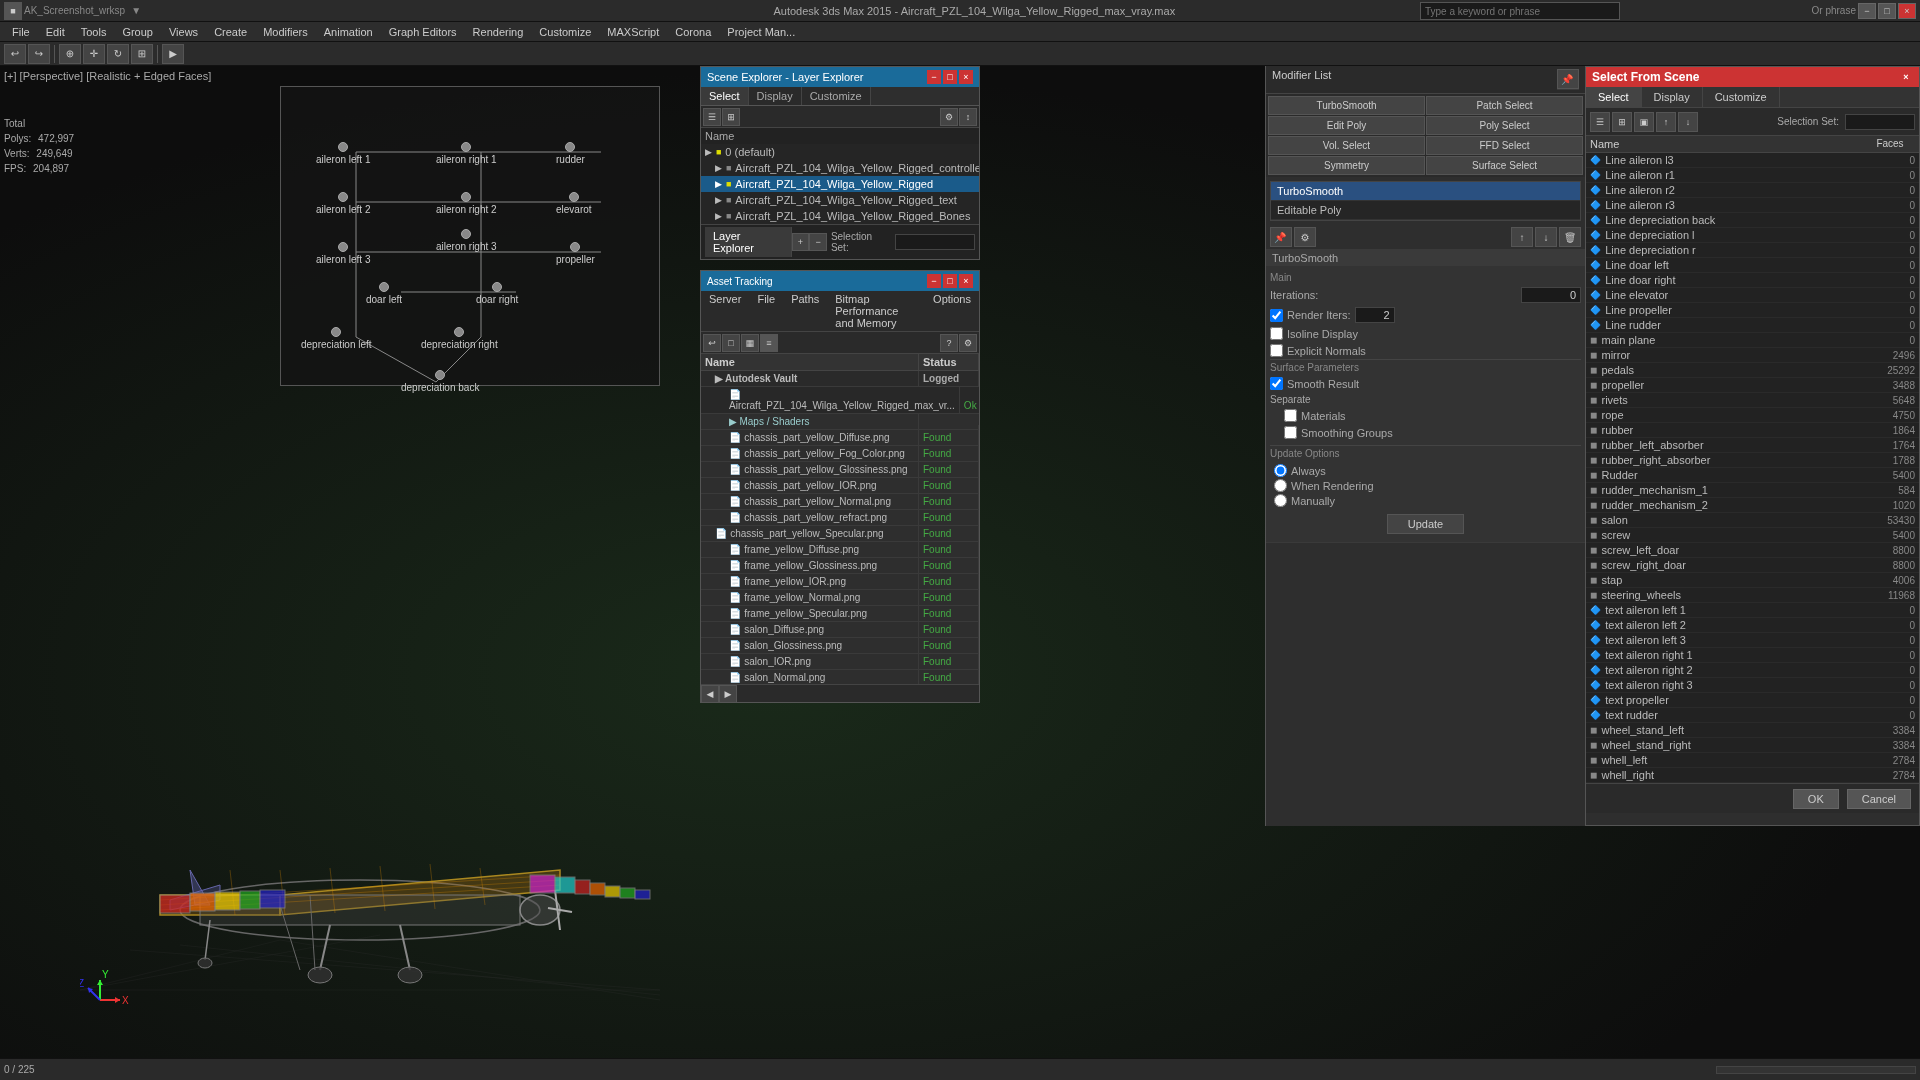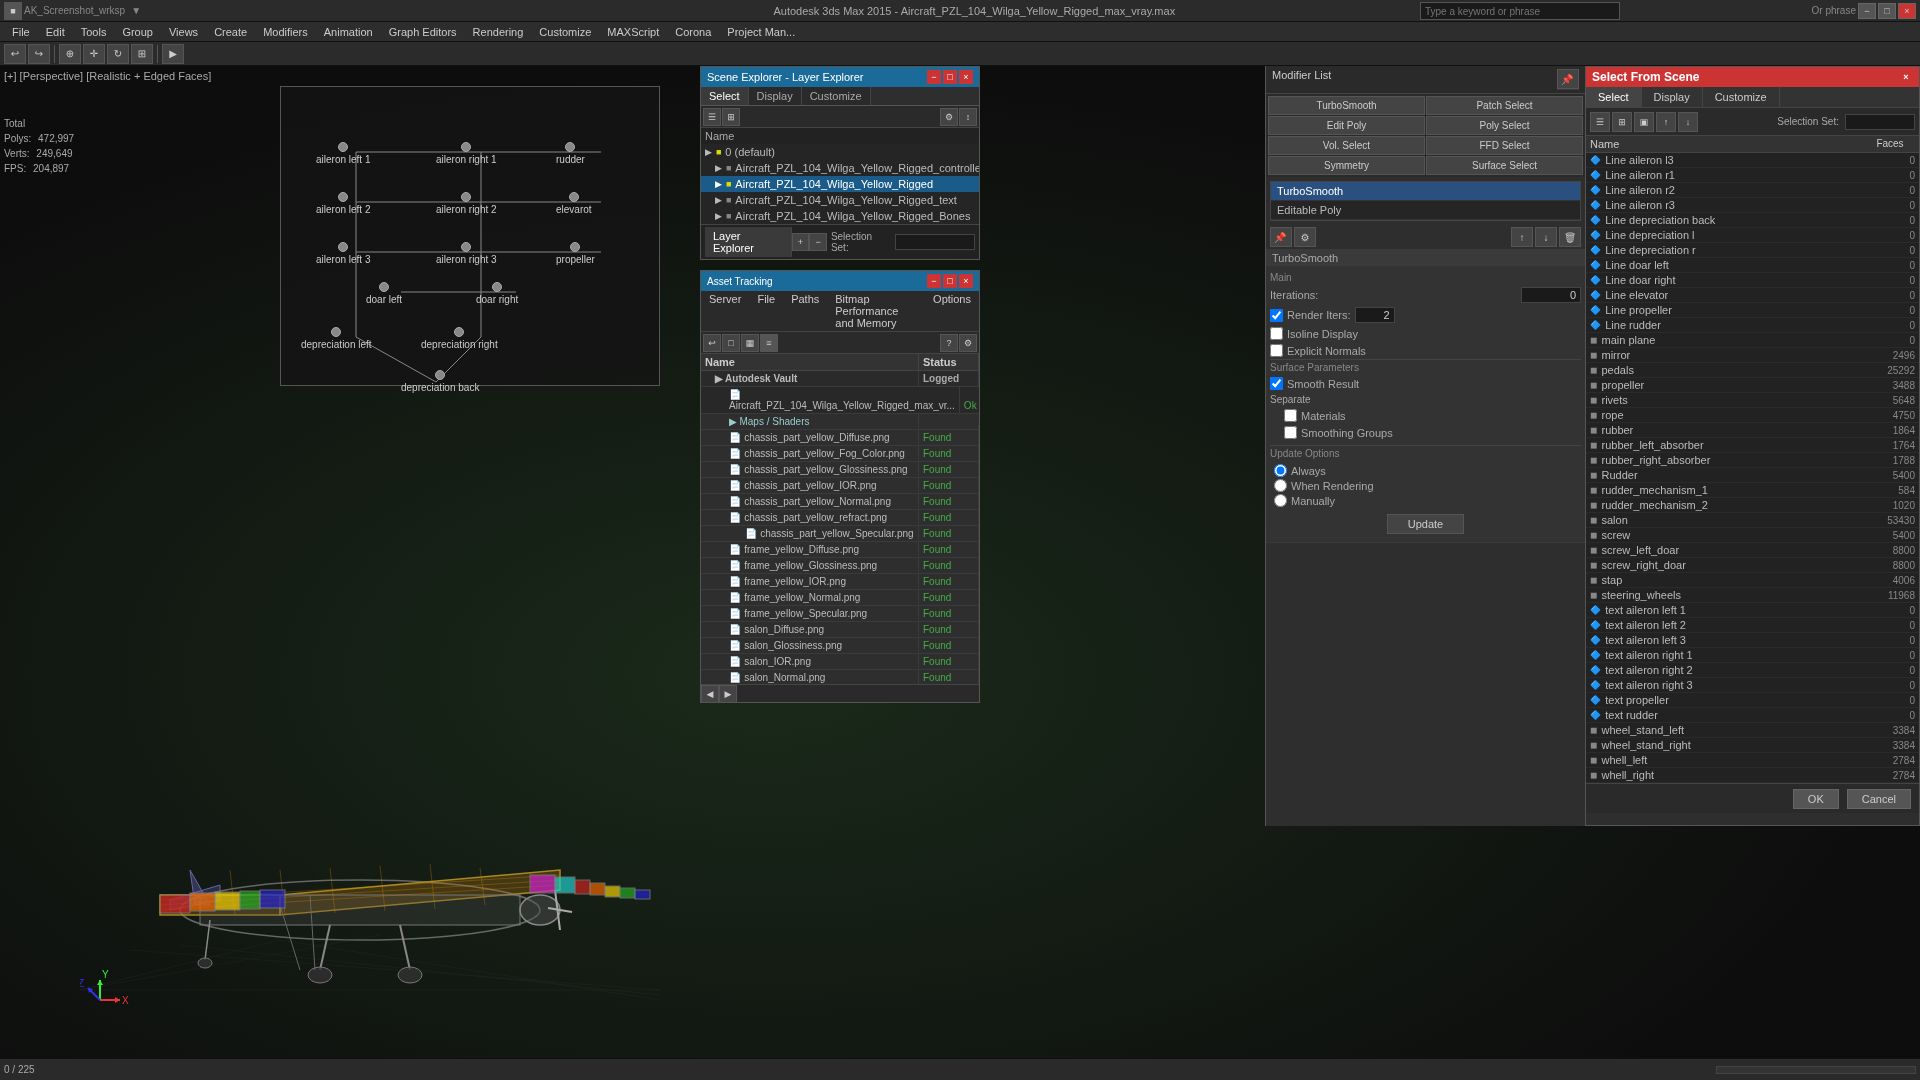--- a/index.html
+++ b/index.html
@@ -707,21 +707,21 @@
         <div class="node-label">aileron right 2</div>
       </div>
       <div class="node-group" style="left:275px;top:105px;">
         <div class="node-circle"></div>
         <div class="node-label">elevarot</div>
       </div>
       <div class="node-group" style="left:35px;top:155px;">
         <div class="node-circle"></div>
         <div class="node-label">aileron left 3</div>
       </div>
-      <div class="node-group" style="left:155px;top:155px;">
+      <div class="node-group" style="left:155px;top:142px;">
         <div class="node-circle"></div>
         <div class="node-label">aileron right 3</div>
       </div>
       <div class="node-group" style="left:275px;top:155px;">
         <div class="node-circle"></div>
         <div class="node-label">propeller</div>
       </div>
       <div class="node-group" style="left:85px;top:195px;">
         <div class="node-circle"></div>
         <div class="node-label">doar left</div>
@@ -948,21 +948,21 @@
       </div>
     <div class="at-row">
         <div class="at-cell name" style="padding-left:28px;">📄 chassis_part_yellow_Normal.png</div>
         <div class="at-cell status">Found</div>
       </div>
     <div class="at-row">
         <div class="at-cell name" style="padding-left:28px;">📄 chassis_part_yellow_refract.png</div>
         <div class="at-cell status">Found</div>
       </div>
     <div class="at-row">
-        <div class="at-cell name" style="padding-left:44px;">📄 chassis_part_yellow_Specular.png</div>
+        <div class="at-cell name" style="padding-left:14px;">📄 chassis_part_yellow_Specular.png</div>
         <div class="at-cell status">Found</div>
       </div>
     <div class="at-row">
         <div class="at-cell name" style="padding-left:28px;">📄 frame_yellow_Diffuse.png</div>
         <div class="at-cell status">Found</div>
       </div>
     <div class="at-row">
         <div class="at-cell name" style="padding-left:28px;">📄 frame_yellow_Glossiness.png</div>
         <div class="at-cell status">Found</div>
       </div>

